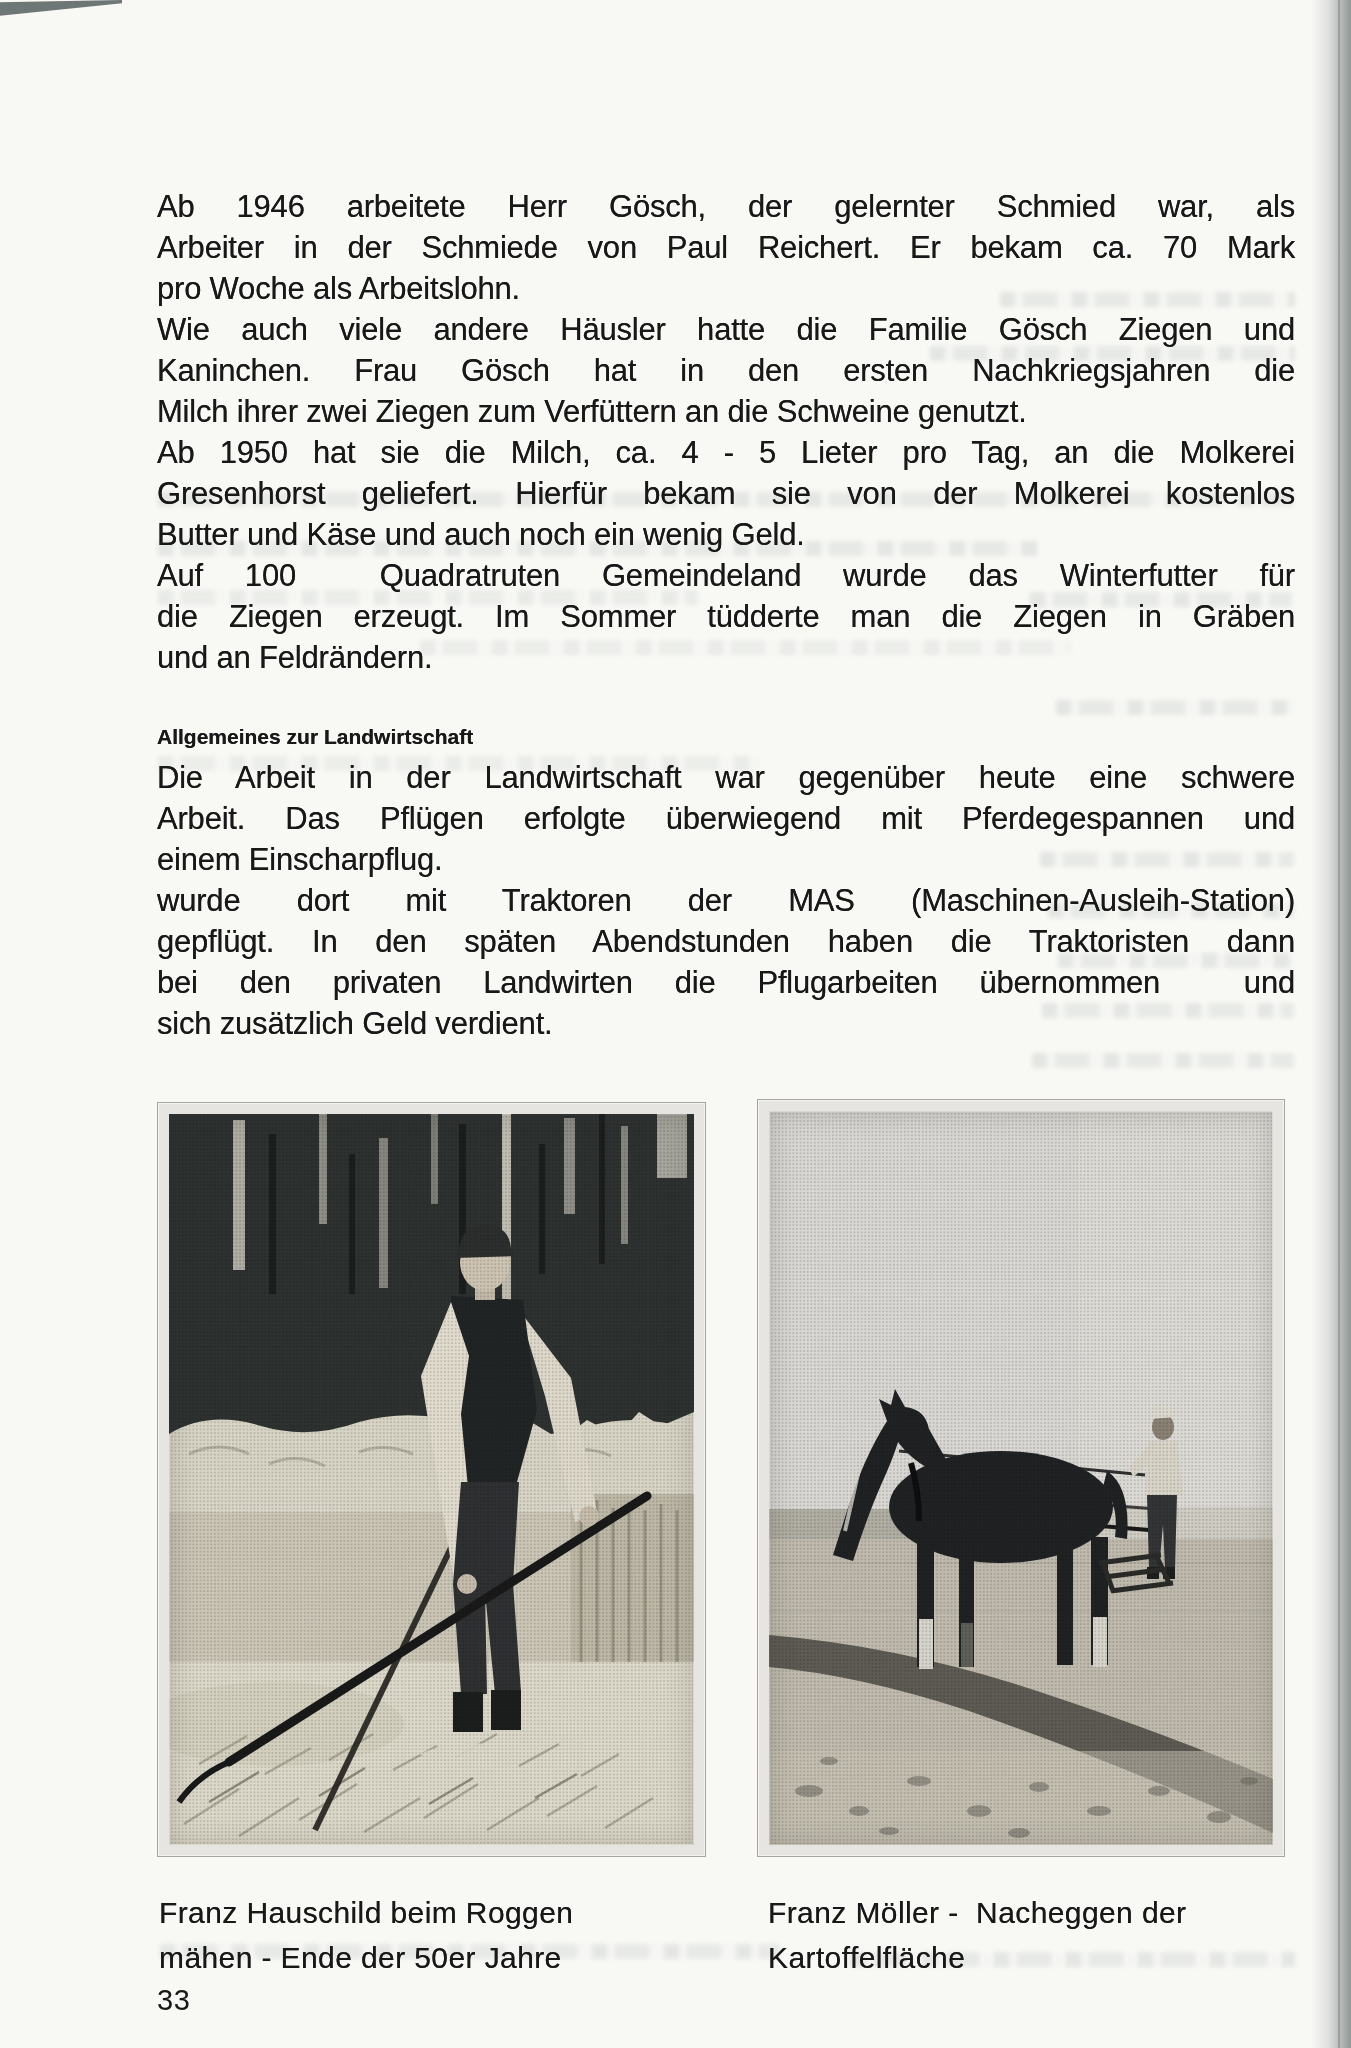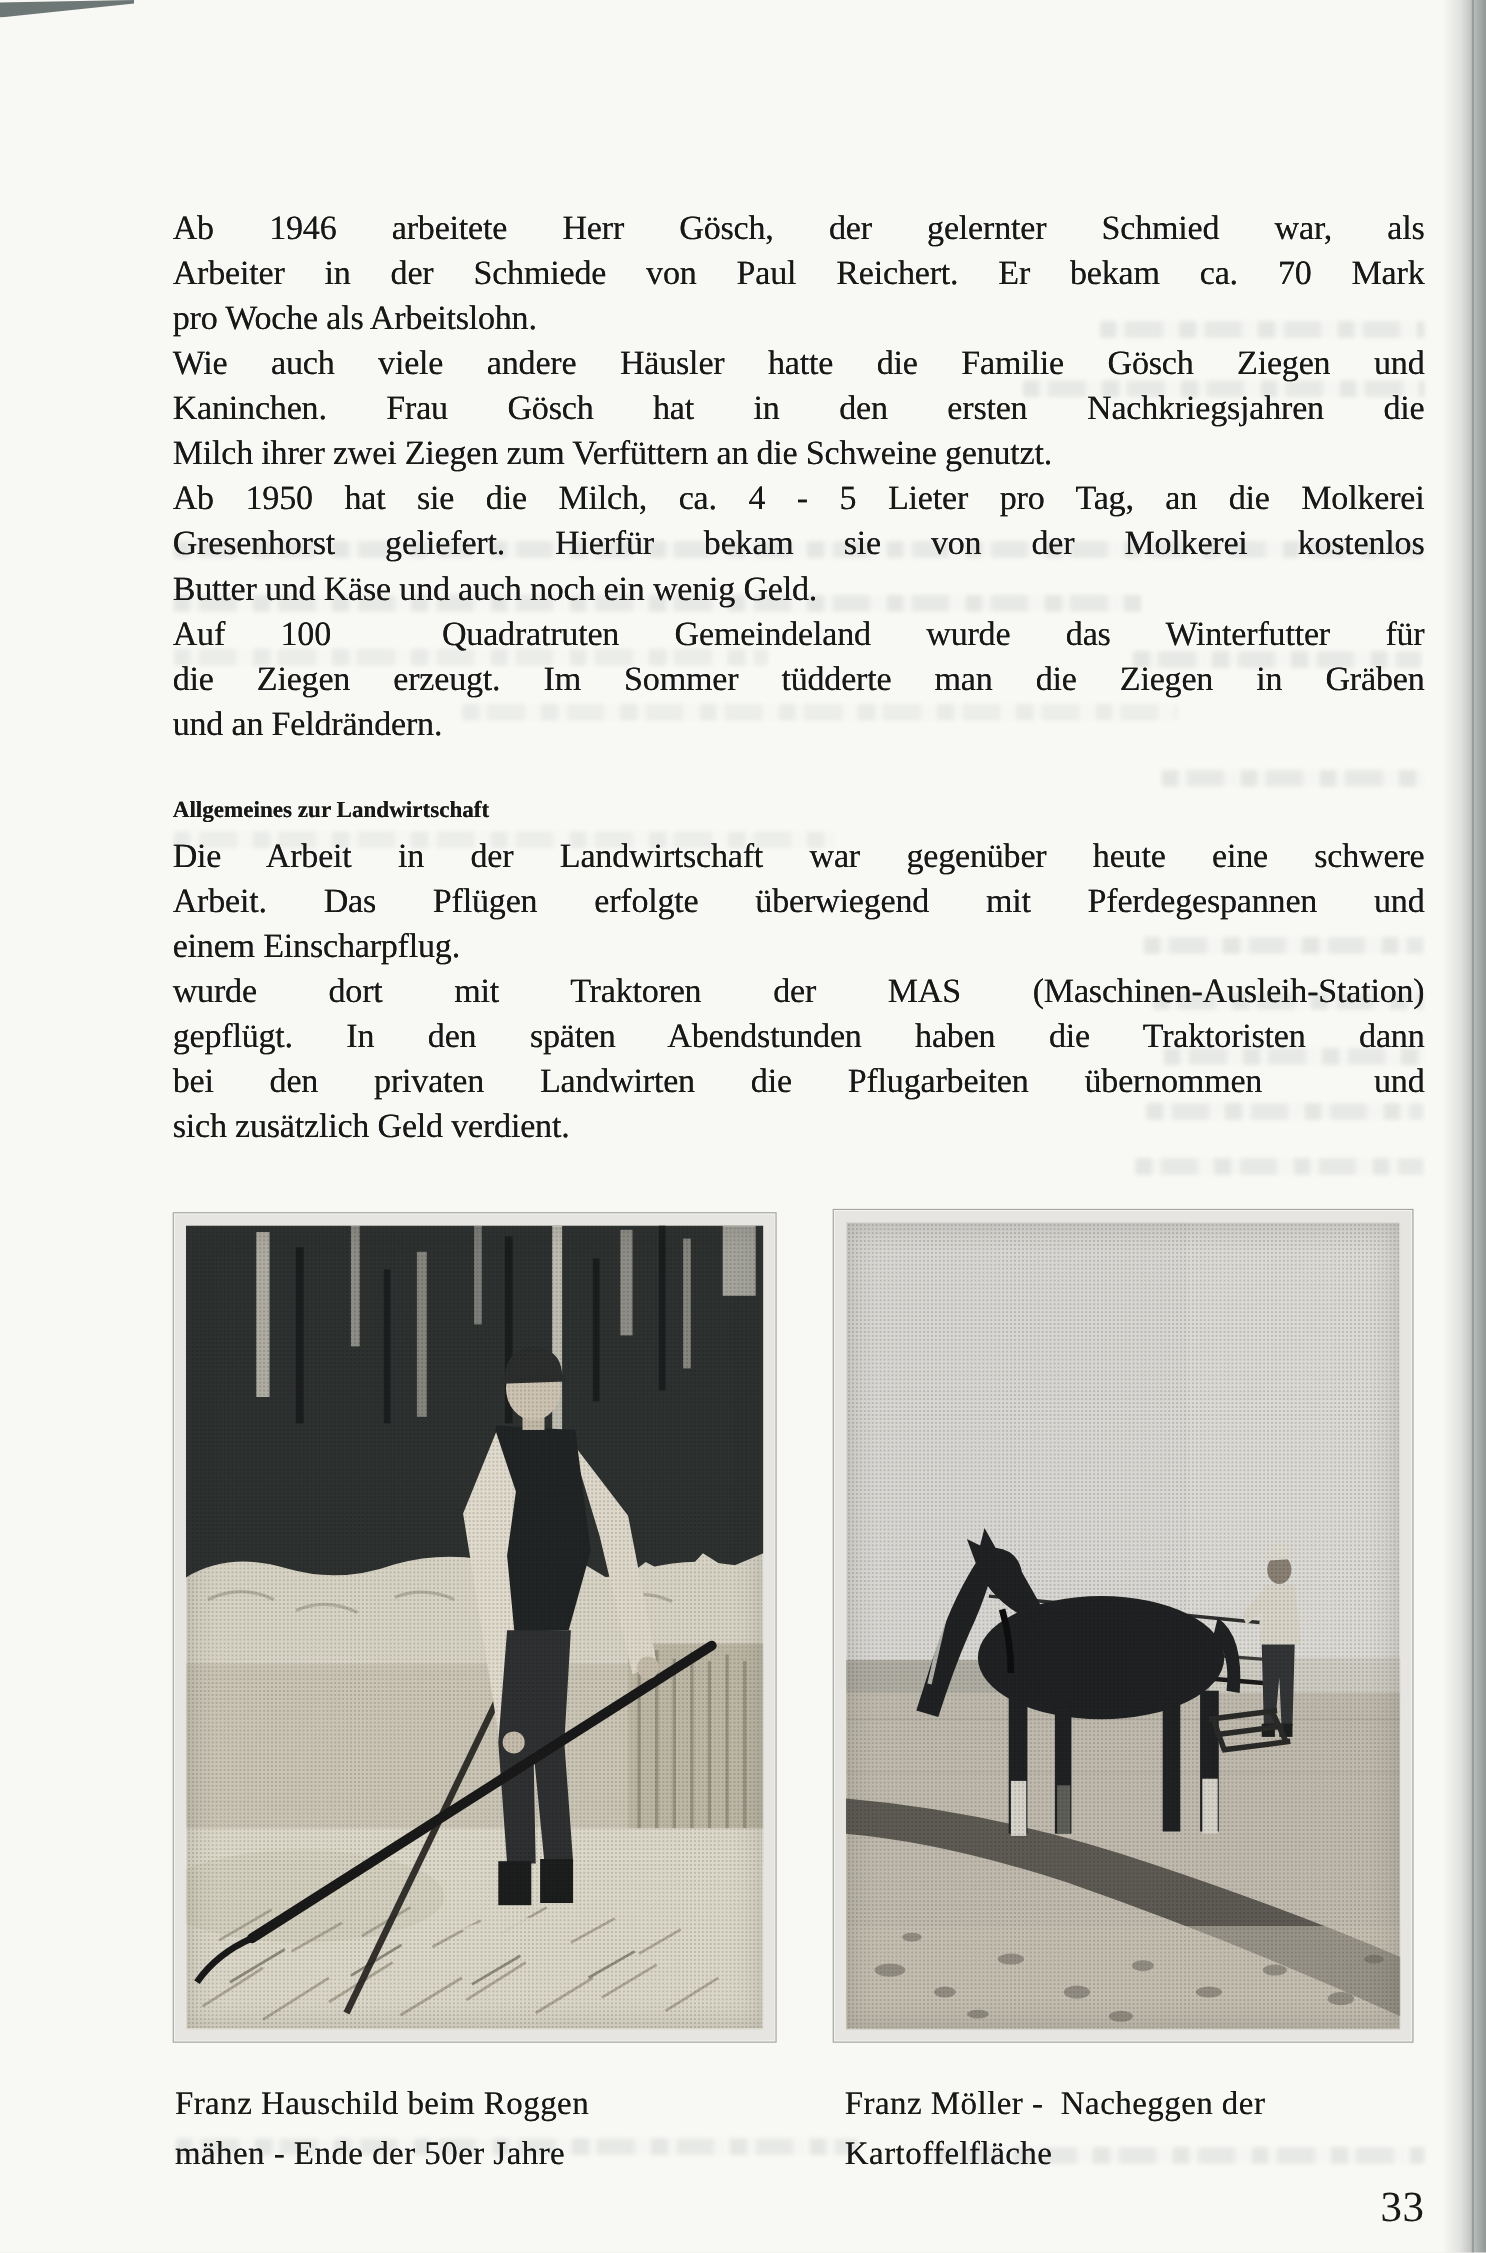--- a/index.html
+++ b/index.html
@@ -1,20 +1,20 @@
 <!DOCTYPE html>
 <html lang="de"><head>
 <meta charset="utf-8">
 <title>Scan</title>
 <style>
   html,body{margin:0;padding:0;background:#e9e9e6;}
   .page{
     position:relative;width:1351px;height:2048px;overflow:hidden;
     background:#f8f8f5;
-    font-family:Liberation Serif, serif;
+    font-family:Liberation Sans, sans-serif;
     color:#181818;
   }
   
   .scan-edge-top{
     position:absolute;top:0;left:0;width:122px;height:18px;
     background:#6d7775;filter:blur(.6px);
     clip-path:polygon(0 12%,100% 0%,100% 18%,0 88%);
   }
   .scan-edge-right{
     position:absolute;top:0;right:0;width:40px;height:100%;
@@ -58,21 +58,21 @@
   .photo-vignette{position:absolute;inset:12px;pointer-events:none;box-shadow:inset 0 0 26px rgba(55,55,50,.22);}
   
   .caption{
     position:absolute;z-index:2;font-size:30px;line-height:45px;letter-spacing:.4px;
     text-shadow:0 0 .5px rgba(20,20,20,.85);white-space:nowrap;
   }
   .caption-left{left:159px;top:1890px;}
   .caption-right{left:768px;top:1890px;}
   .pageno{
     position:absolute;left:157px;top:1984px;width:1138px;z-index:2;
-    text-align:right;font-size:39px;letter-spacing:.5px;
+    text-align:left;font-size:29px;letter-spacing:.5px;
   }
 </style>
 </head>
 <body>
 
 <div class="page">
 
   <div class="scan-edge-top"></div>
   <div class="scan-edge-right"></div>
   <div class="scan-edge-right-line"></div>

